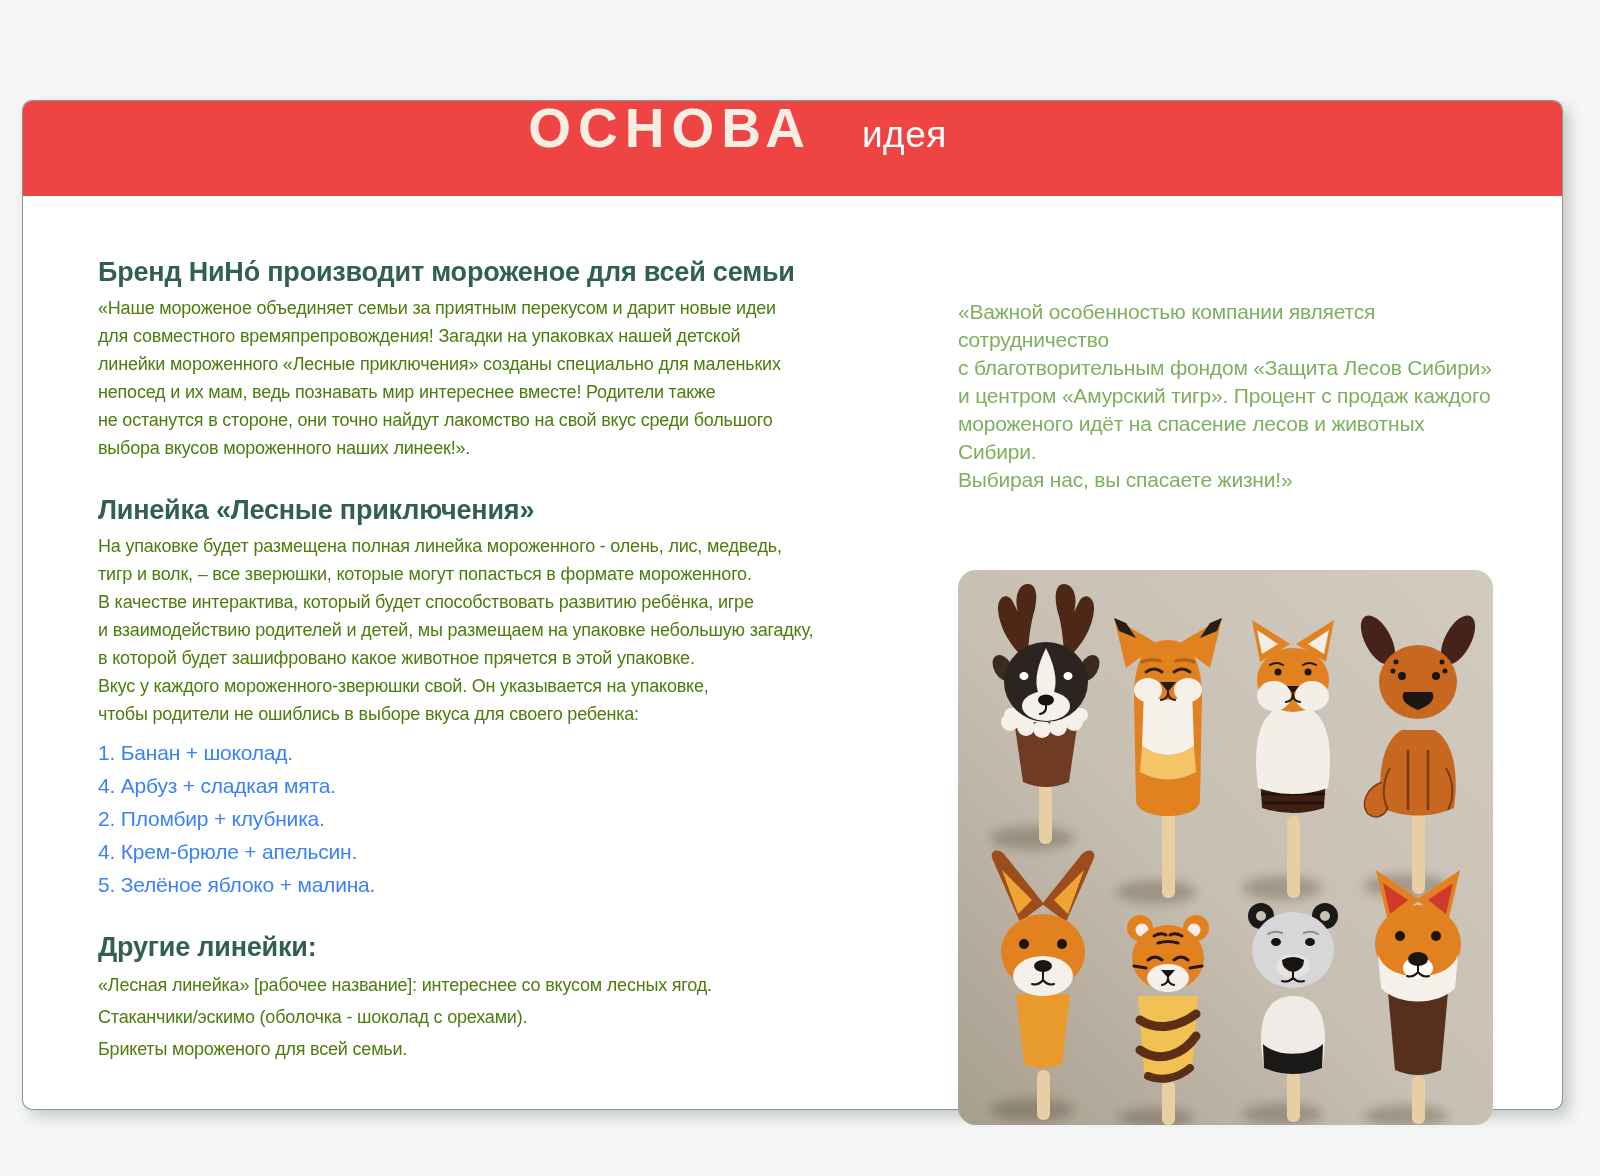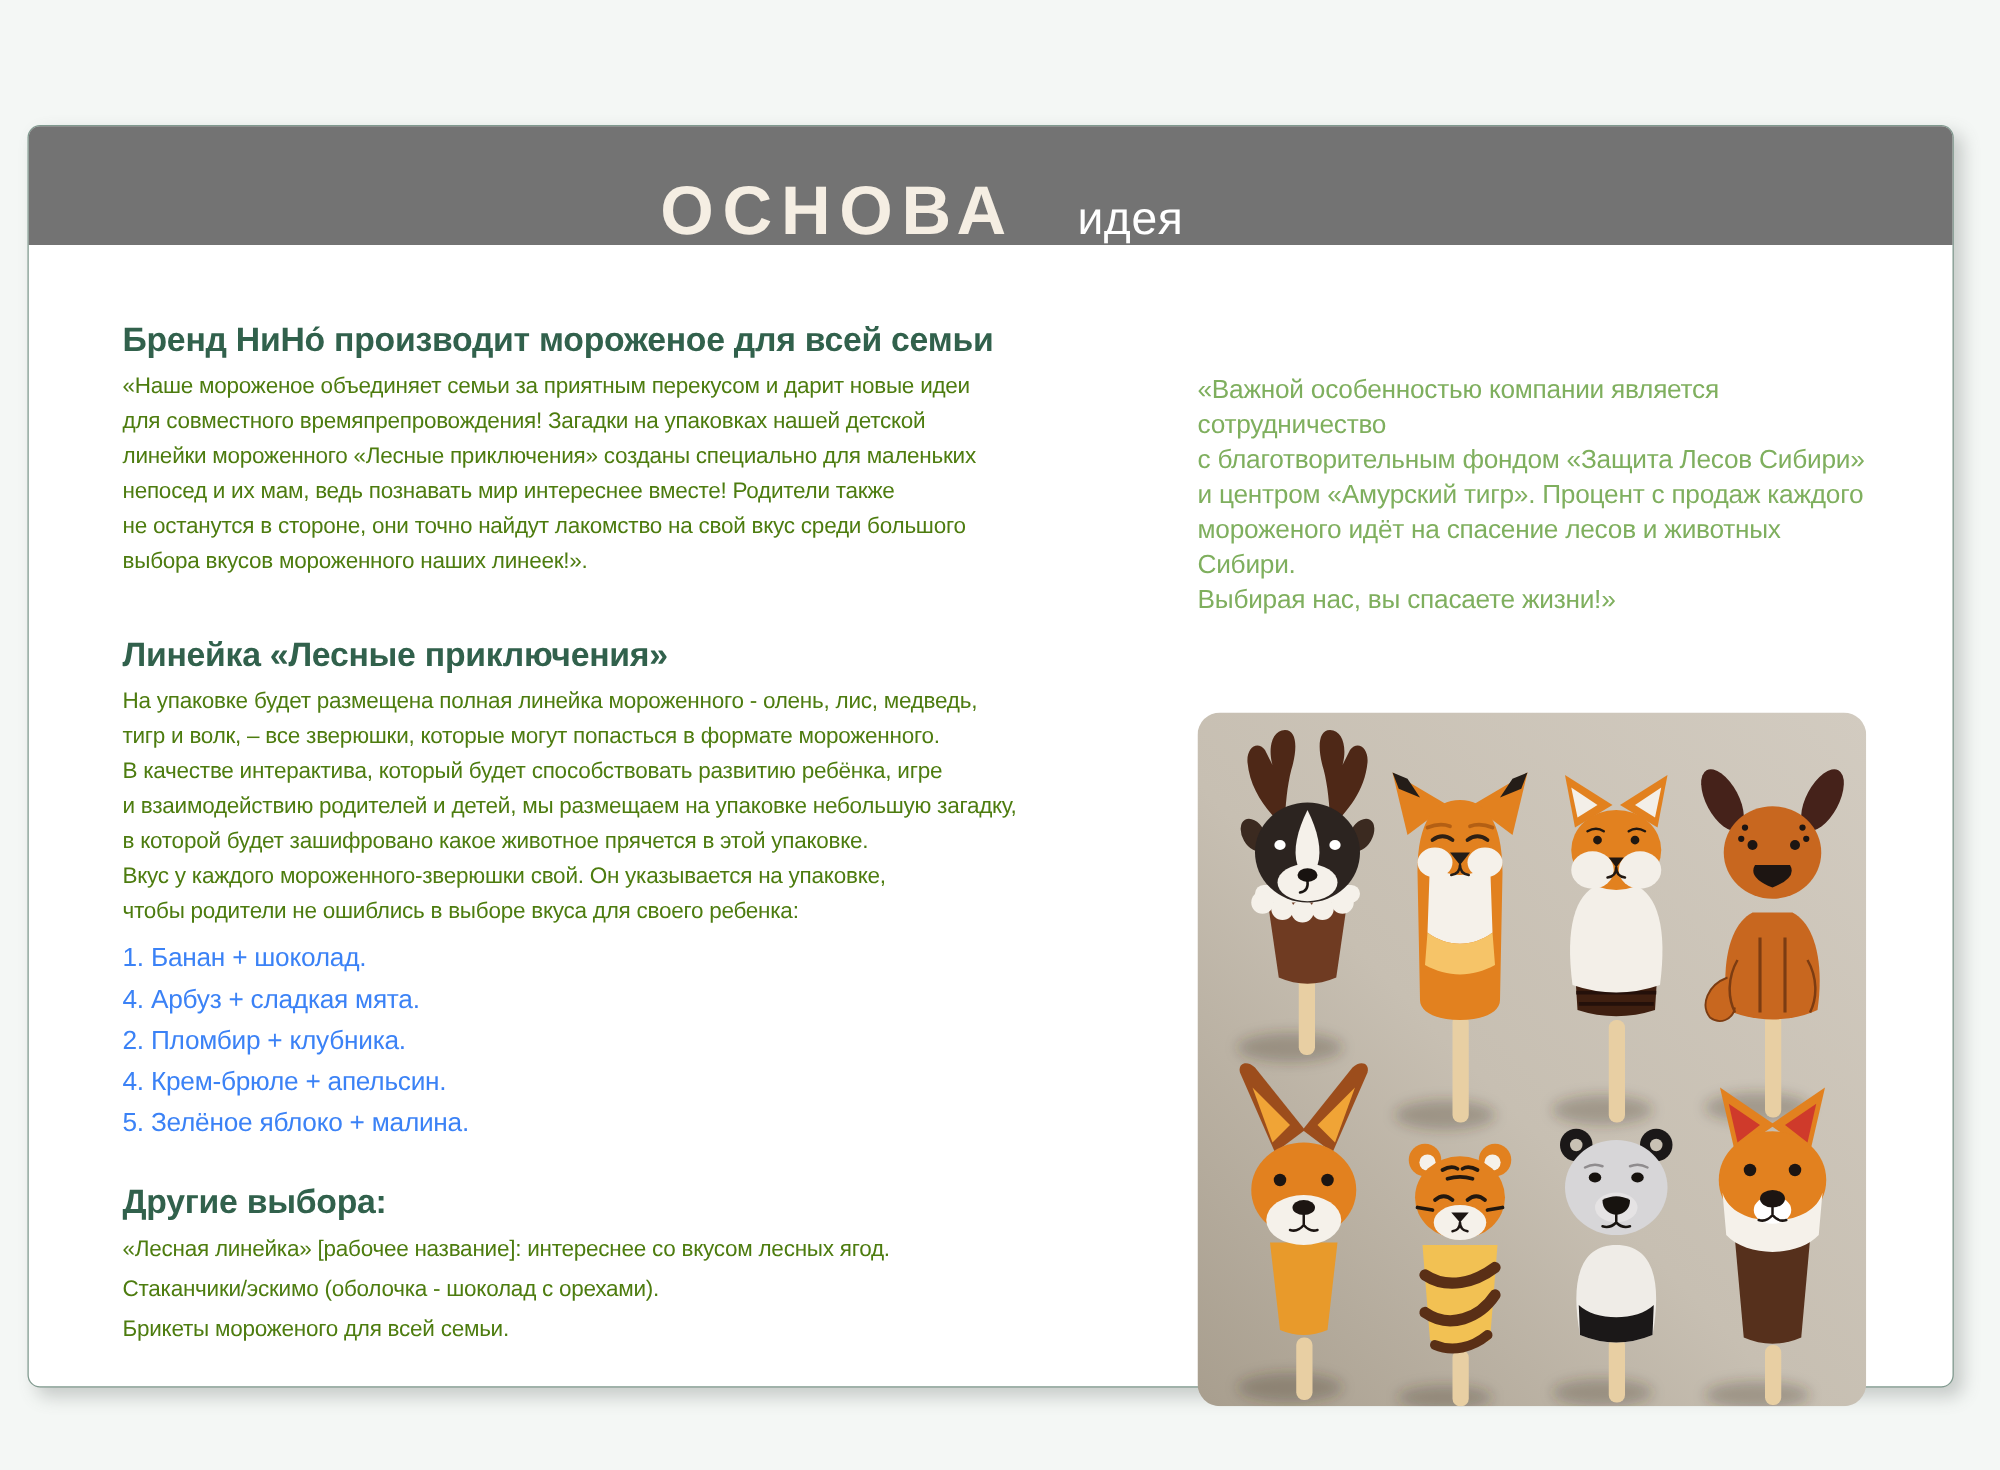--- a/index.html
+++ b/index.html
@@ -11,41 +11,41 @@
   }
   .card {
     position:absolute; left:22px; top:100px; width:1541px; height:1010px;
     background:#ffffff;
     border:1px solid rgba(43,87,69,.6);
     border-radius:10px;
     box-shadow:7px 7px 14px rgba(95,102,98,.30);
   }
   .hdr {
     position:absolute; left:0; top:0; width:100%; height:95px;
-    background:#737373;
+    background:#ef4444;
     border-radius:9px 9px 0 0;
-    display:flex; align-items:flex-end; justify-content:center;
+    display:flex; align-items:flex-start; justify-content:center;
   }
   .hdr-inner { display:flex; align-items:baseline; gap:50px; transform:translateX(-55px); }
   .logo {
     color:#f5eee3; font-size:55px; font-weight:700; letter-spacing:7px; line-height:1;
   }
   .tagline {
     color:#ffffff; font-size:37px; font-weight:400; letter-spacing:.5px; line-height:1;
   }
   .col-left { position:absolute; left:75px; top:155px; width:812px; }
   .col-right { position:absolute; left:935px; top:197px; width:537px; }
   h2.sec {
     color:#31614c; font-size:27px; line-height:32px; font-weight:700; letter-spacing:-.2px;
   }
   .body-text {
     color:#4d7c0f; font-size:18px; line-height:28px; letter-spacing:-.2px;
     white-space:pre-line; margin-top:6px;
   }
-  .mt-sec { margin-top:46px; }
+  .mt-sec { margin-top:32px; }
   .mt-sec2 { margin-top:30px; }
   .flavors { margin-top:8px; }
   .flavor { color:#3b82f6; font-size:21px; line-height:33px; letter-spacing:-.2px; }
   .other-lines { line-height:32px; }
   .quote {
     color:#7faf5e; font-size:21px; line-height:28px; letter-spacing:-.2px; white-space:pre-line;
   }
   .photo {
     margin-top:76px; width:535px; height:555px; border-radius:18px; overflow:hidden;
     display:block;
@@ -82,21 +82,21 @@
 чтобы родители не ошиблись в выборе вкуса для своего ребенка:</div>
 
     <div class="flavors">
       <div class="flavor">1. Банан + шоколад.</div>
       <div class="flavor">4. Арбуз + сладкая мята.</div>
       <div class="flavor">2. Пломбир + клубника.</div>
       <div class="flavor">4. Крем-брюле + апельсин.</div>
       <div class="flavor">5. Зелёное яблоко + малина.</div>
     </div>
 
-    <h2 class="sec mt-sec2">Другие выбора:</h2>
+    <h2 class="sec mt-sec2">Другие линейки:</h2>
     <div class="body-text other-lines">«Лесная линейка» [рабочее название]: интереснее со вкусом лесных ягод.
 Стаканчики/эскимо (оболочка - шоколад с орехами).
 Брикеты мороженого для всей семьи.</div>
   </div>
 
   <div class="col-right">
     <div class="quote">«Важной особенностью компании является сотрудничество
 с благотворительным фондом «Защита Лесов Сибири»
 и центром «Амурский тигр». Процент с продаж каждого
 мороженого идёт на спасение лесов и животных Сибири.

